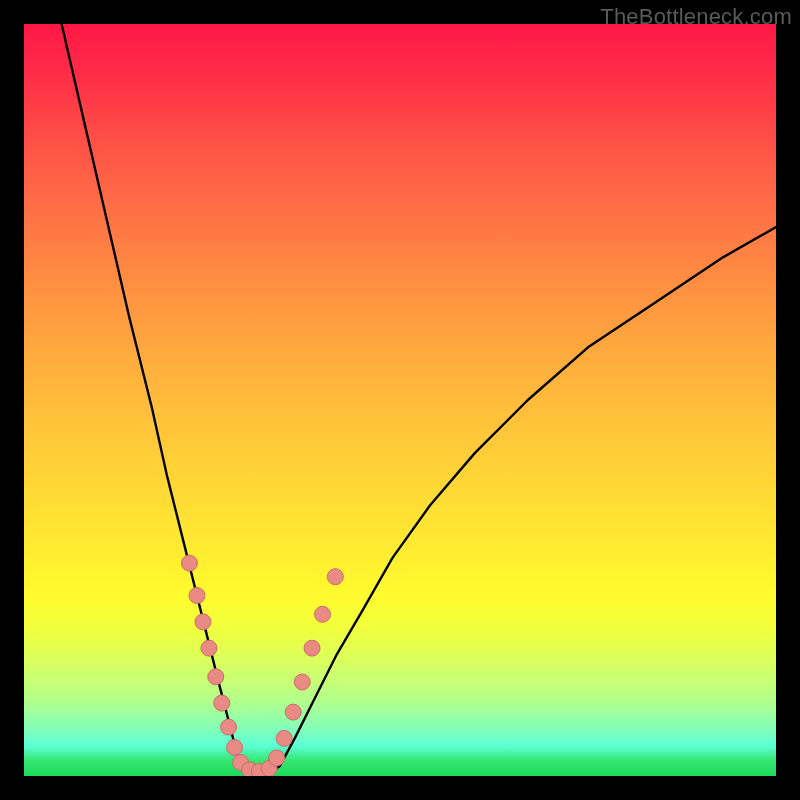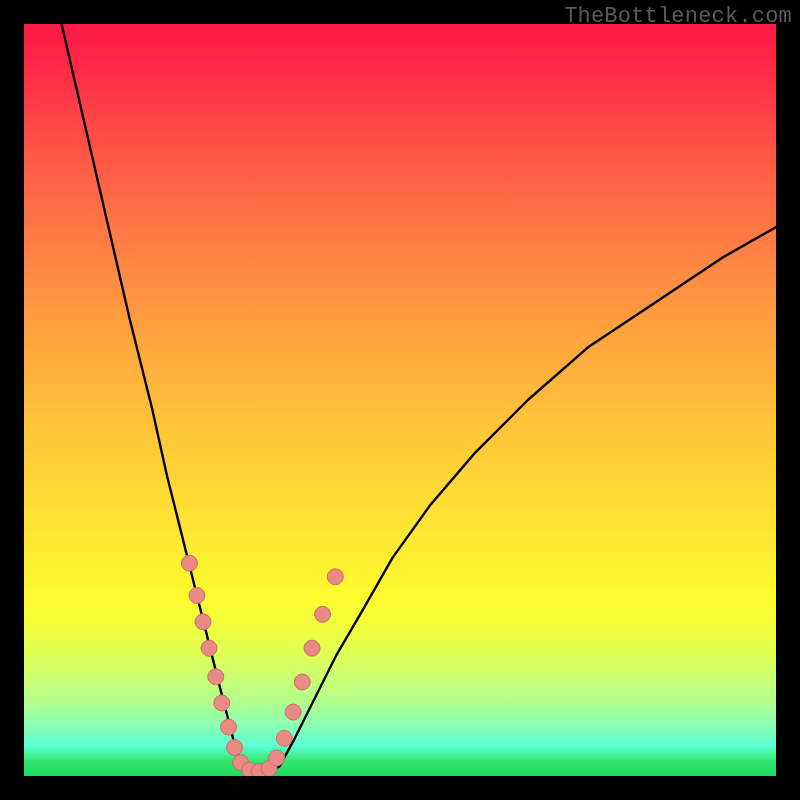--- a/index.html
+++ b/index.html
@@ -43,21 +43,21 @@
       #7effbc 94%,
       #5cffd6 96%,
       #35e66d 98%,
       #1bd95c 100%
     );
   }
   .watermark {
     position: absolute;
     top: 4px;
     right: 8px;
-    font-family: Liberation Mono, monospace;
+    font-family: Liberation Sans, sans-serif;
     font-size: 22px;
     color: #5a5a5a;
     letter-spacing: 0.2px;
   }
   svg.curves {
     position: absolute;
     left: 0;
     top: 0;
   }
 </style>

